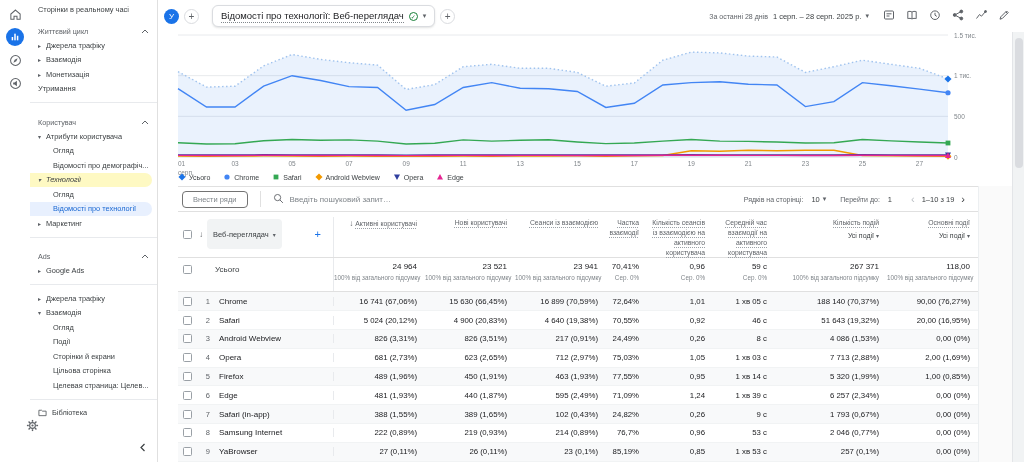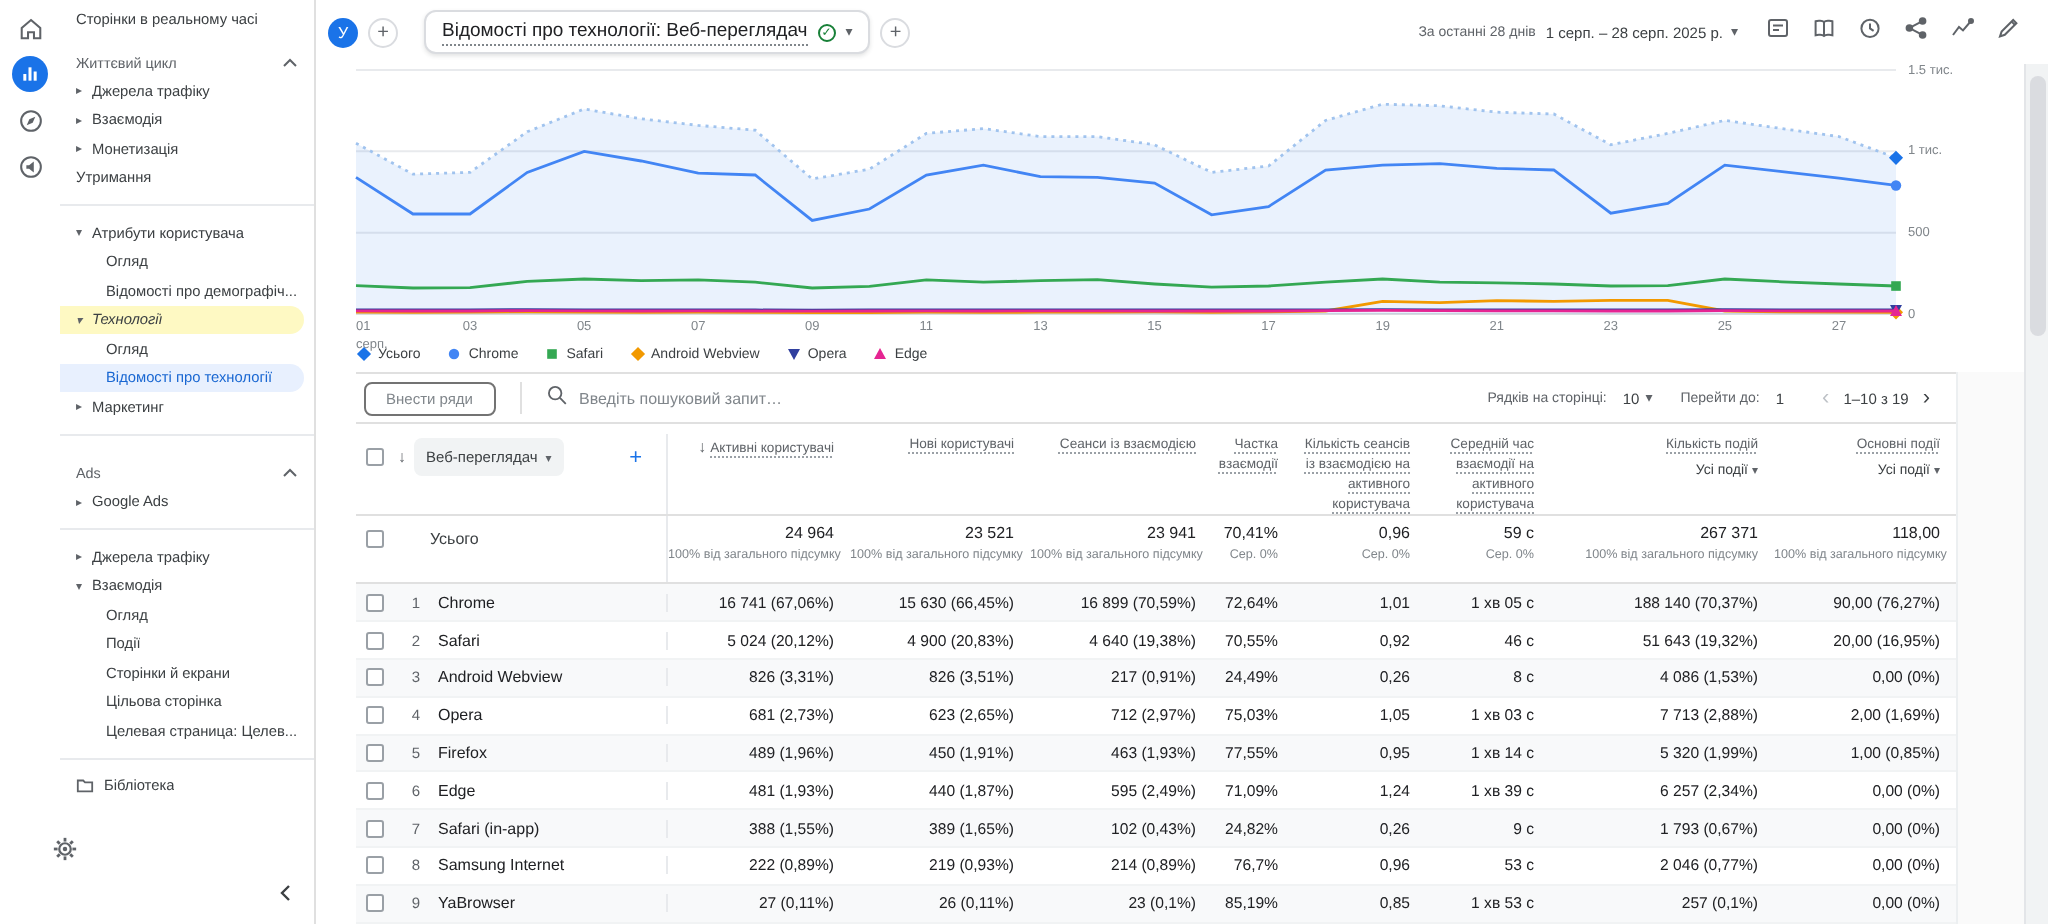--- a/index.html
+++ b/index.html
@@ -77,21 +77,21 @@
 .pg-arrow.disabled { color: #bdc1c6; }
 .pg-range { font-size: 7.5px; color: #3c4043; margin: 0 2px; white-space: nowrap; }
 
 .grid { display: grid; grid-template-columns: 155px 92px 90px 91px 41px 66px 62px 112px 91px; }
 .thead { min-height: 46px; border-bottom: 1px solid #e0e0e0; padding-top: 5px; }
 .mfirst { border-left: 1px solid #e8eaed; }
 .thead-name { display: flex; align-items: center; gap: 0; align-self: start; padding-top: 2px; }
 .cb { width: 9px; height: 9px; border: 1px solid #9aa0a6; border-radius: 1.5px; background: #fff;
   display: inline-block; flex: none; margin-left: 5px; }
 .dim-sort { font-size: 8px; color: #5f6368; margin-left: 7px; }
-.dim-pill { background: #f1f3f4; border-radius: 4px; height: 19px; display: inline-flex; align-items: center;
+.dim-pill { background: #f1f3f4; border-radius: 4px; height: 30px; display: inline-flex; align-items: center;
   padding: 0 6px; gap: 4px; font-size: 7.5px; color: #3c4043; margin-left: 4px; white-space: nowrap; }
 .pill-caret { font-size: 6px; color: #5f6368; }
 .add-col { color: #1a73e8; font-size: 11px; margin-left: auto; margin-right: 12px; }
 .mc { text-align: right; padding-right: 8px; }
 .hc { font-size: 6.8px; color: #5f6368; line-height: 1.45; padding-top: 1px; }
 .hlabel { text-decoration: underline dotted #9aa0a6; text-underline-offset: 2px; }
 .hsort { font-size: 8px; color: #5f6368; margin-right: 2px; text-decoration: none; display: inline-block; }
 .hsub { margin-top: 3px; color: #3c4043; font-size: 7px; }
 .hsub .pill-caret { margin-left: 2px; }
 .totals { height: 34px; border-bottom: 1px solid #e0e0e0; }
@@ -183,20 +183,28 @@
         <span class="nav-label">Взаємодія</span>
       </div>
       <div class="nav-row nav-item">
         <span class="nav-arrow">▸</span>
         <span class="nav-label">Монетизація</span>
       </div>
       <div class="nav-row nav-item">
         <span class="nav-label">Утримання</span>
       </div>
       <div class="nav-divider"></div>
+      <div class="nav-section">
+        <span class="nav-sec-label">Користувач</span>
+        <span class="sec-caret">
+          <svg width="8" height="5" viewBox="0 0 8 5">
+            <path d="M1 4 L4 1 L7 4" fill="none" stroke="#5f6368" stroke-width="1"></path>
+          </svg>
+        </span>
+      </div>
       <div class="nav-row nav-item">
         <span class="nav-arrow">▾</span>
         <span class="nav-label">Атрибути користувача</span>
       </div>
       <div class="nav-row nav-child">
         <span class="nav-label">Огляд</span>
       </div>
       <div class="nav-row nav-child">
         <span class="nav-label">Відомості про демографіч...</span>
       </div>

